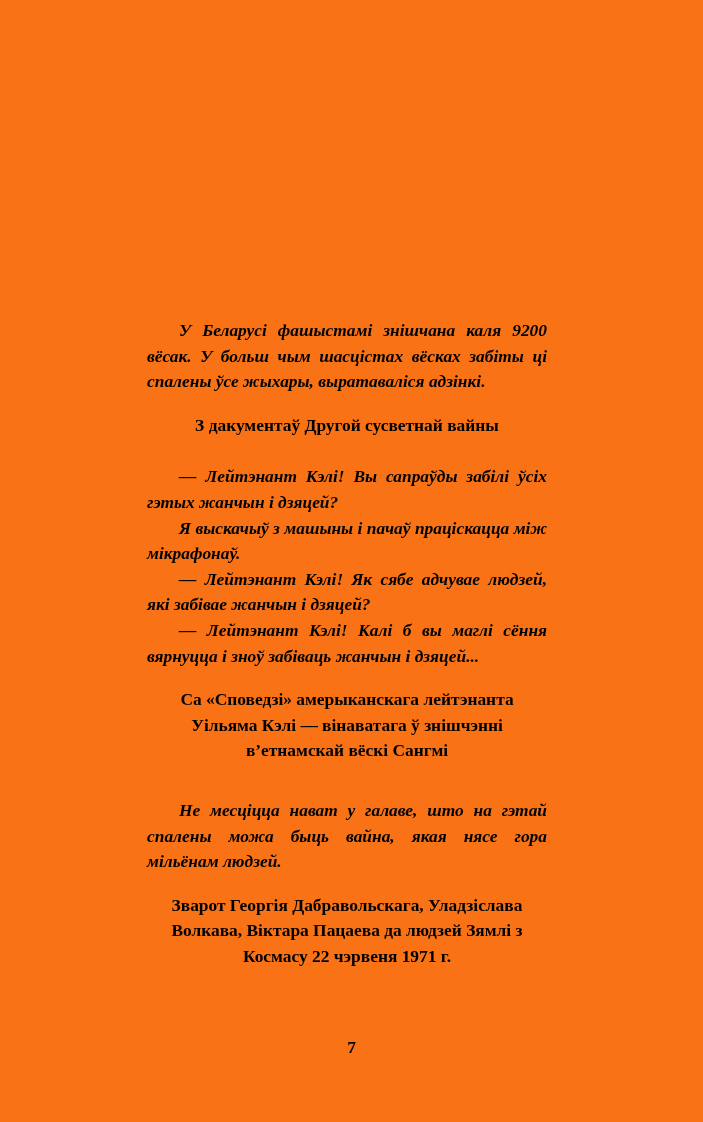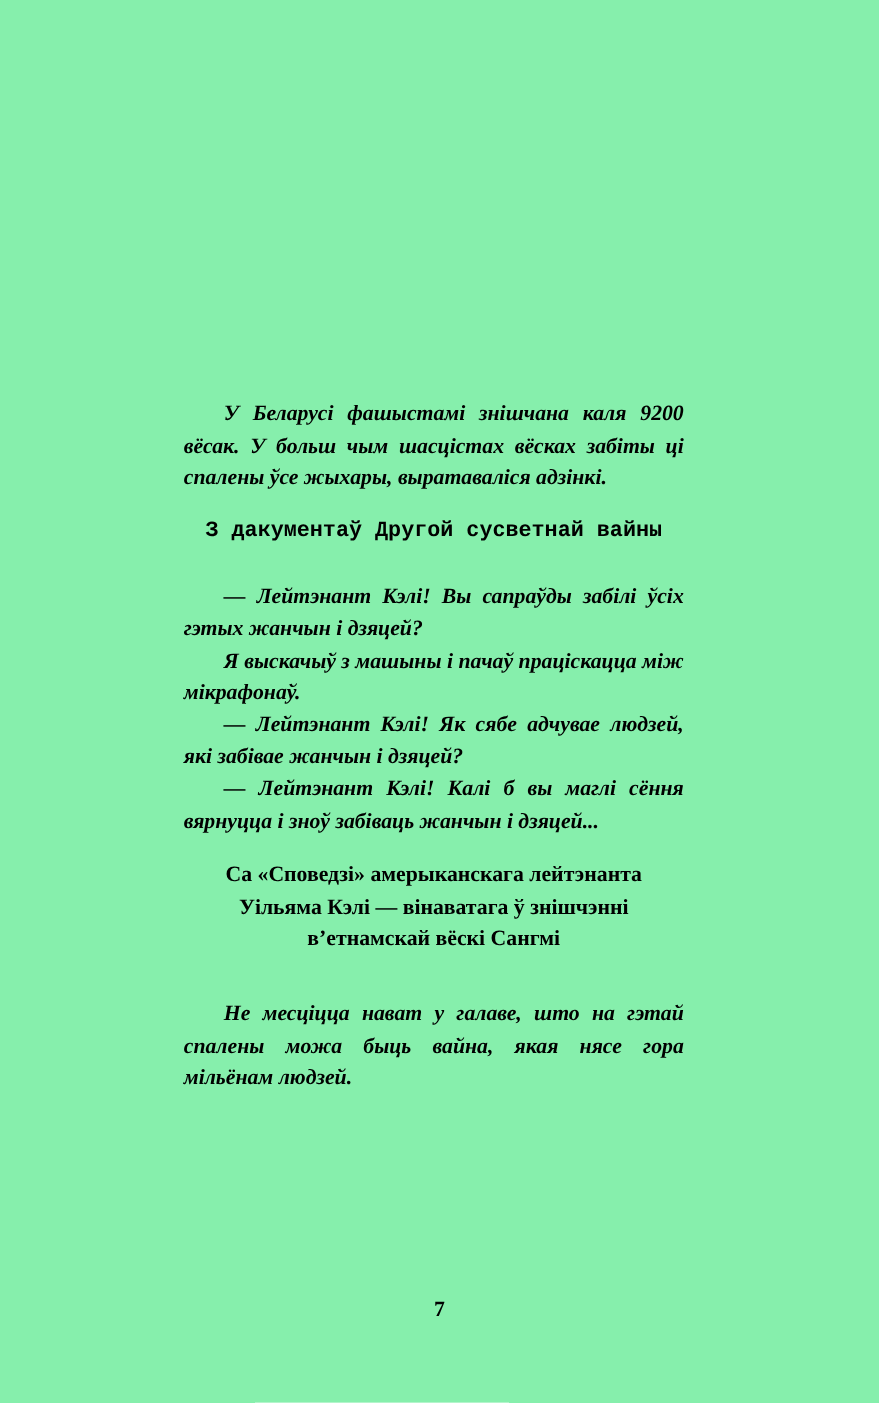--- a/index.html
+++ b/index.html
@@ -14,21 +14,21 @@
     color: #000000;
     position: relative;
     overflow: hidden;
   }
   .page {
     position: absolute;
     left: 0;
     top: 0;
     width: 703px;
     height: 1122px;
-    background: #86efac;
+    background: #f97316;
   }
   .text-column {
     position: absolute;
     left: 147px;
     top: 318px;
     width: 400px;
   }
   .epigraph-block {
     margin-bottom: 0;
   }
@@ -44,21 +44,20 @@
     font-style: italic;
     font-weight: 700;
   }
   .indent {
     text-indent: 32px;
   }
   .attrib-center {
     text-align: center;
     font-weight: 700;
     font-style: normal;
-    font-family: Liberation Mono, monospace;
   }
   .attrib-right {
     text-align: center;
     font-weight: 700;
     font-style: normal;
   }
   .gap-sm { height: 18px; }
   .gap-md { height: 26px; }
   .gap-lg { height: 34px; }
   .dialogue {
@@ -96,19 +95,20 @@
       <p class="italic dialogue">— Лейтэнант Кэлі! Калі б вы маглі сёння вярнуцца і зноў забіваць жанчын і дзяцей...</p>
       <div class="gap-sm"></div>
       <p class="attrib-right">Са «Споведзі» амерыканскага лейтэнанта Уільяма Кэлі — вінаватага ў знішчэнні в’етнамскай вёскі Сангмі</p>
     </div>
 
     <div class="gap-lg"></div>
 
     <div class="epigraph-block">
       <p class="italic indent">Не месціцца нават у галаве, што на гэтай спалены можа быць вайна, якая нясе гора мільёнам людзей.</p>
       <div class="gap-sm"></div>
+      <p class="attrib-right">Зварот Георгія Дабравольскага, Уладзіслава Волкава, Віктара Пацаева да людзей Зямлі з Космасу 22 чэрвеня 1971 г.</p>
     </div>
 
   </div>
 
   <div class="page-number">7</div>
 
 </div>
 
 </body></html>

